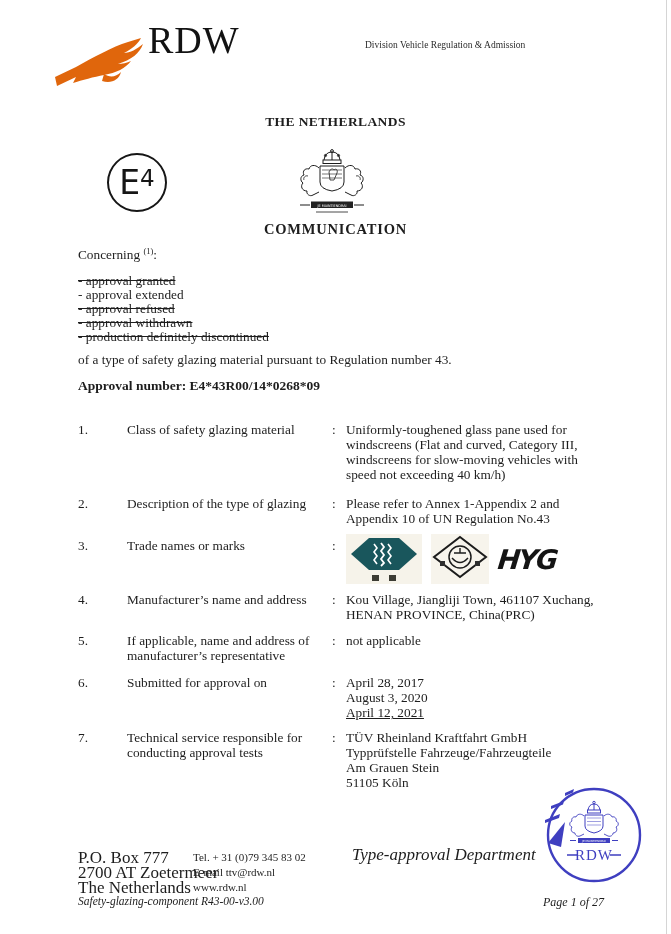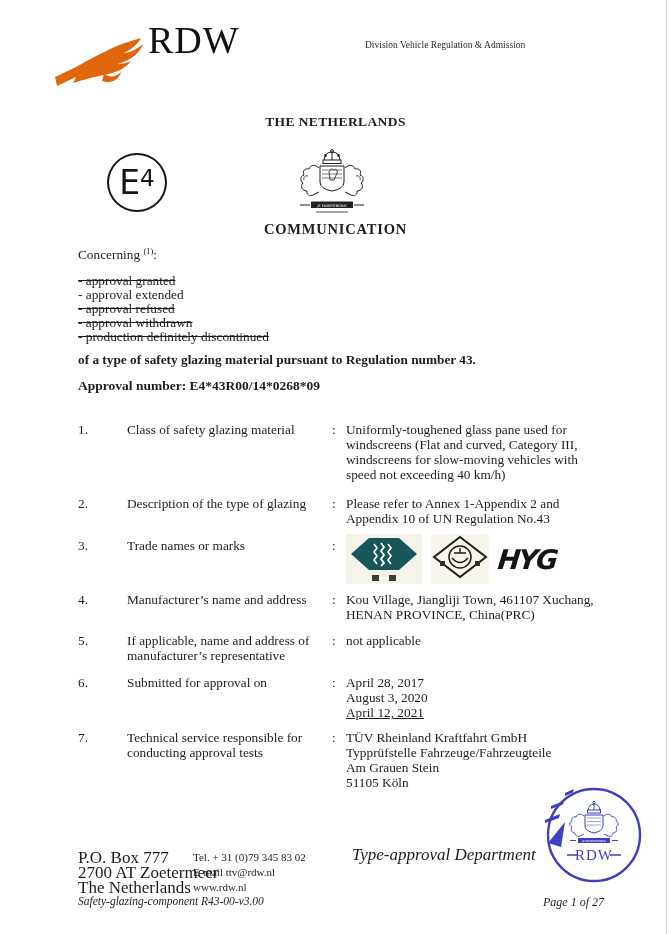--- a/index.html
+++ b/index.html
@@ -24,21 +24,21 @@
 
   .crest { position:absolute; left:286px; top:148px; }
 
   
   .content { position:absolute; left:0; top:244px; width:671px; font-size:13.3px; line-height:15px; }
   .pad { padding-left:78px; padding-right:60px; }
   .concerning-line { margin-bottom:12px; }
   .concerning-line sup { font-size:8.5px; }
   .c-list { line-height:13.8px; margin-bottom:9px; }
   .struck { text-decoration:line-through; }
-  .subject { margin-bottom:11px;font-weight:bold; }
+  .subject { margin-bottom:11px; }
   .approval { font-weight:bold; font-size:13.5px; margin-bottom:29px; }
 
   .field-row { display:grid; grid-template-columns:49px 205px 14px auto; padding-left:78px; }
   .m14 { margin-bottom:14px; } .m12 { margin-bottom:12px; } .m11 { margin-bottom:11px; }
   .m10 { margin-bottom:10px; } .m8 { margin-bottom:8px; }
   .underline { text-decoration:underline; }
 
   .logos { display:flex; align-items:center; gap:9px; margin-top:-4px; }
   .logo-bg { background:#f6f3ea; }
   .hyg { font-family:"DejaVu Sans", sans-serif; font-weight:800; font-style:italic; font-size:27px;

